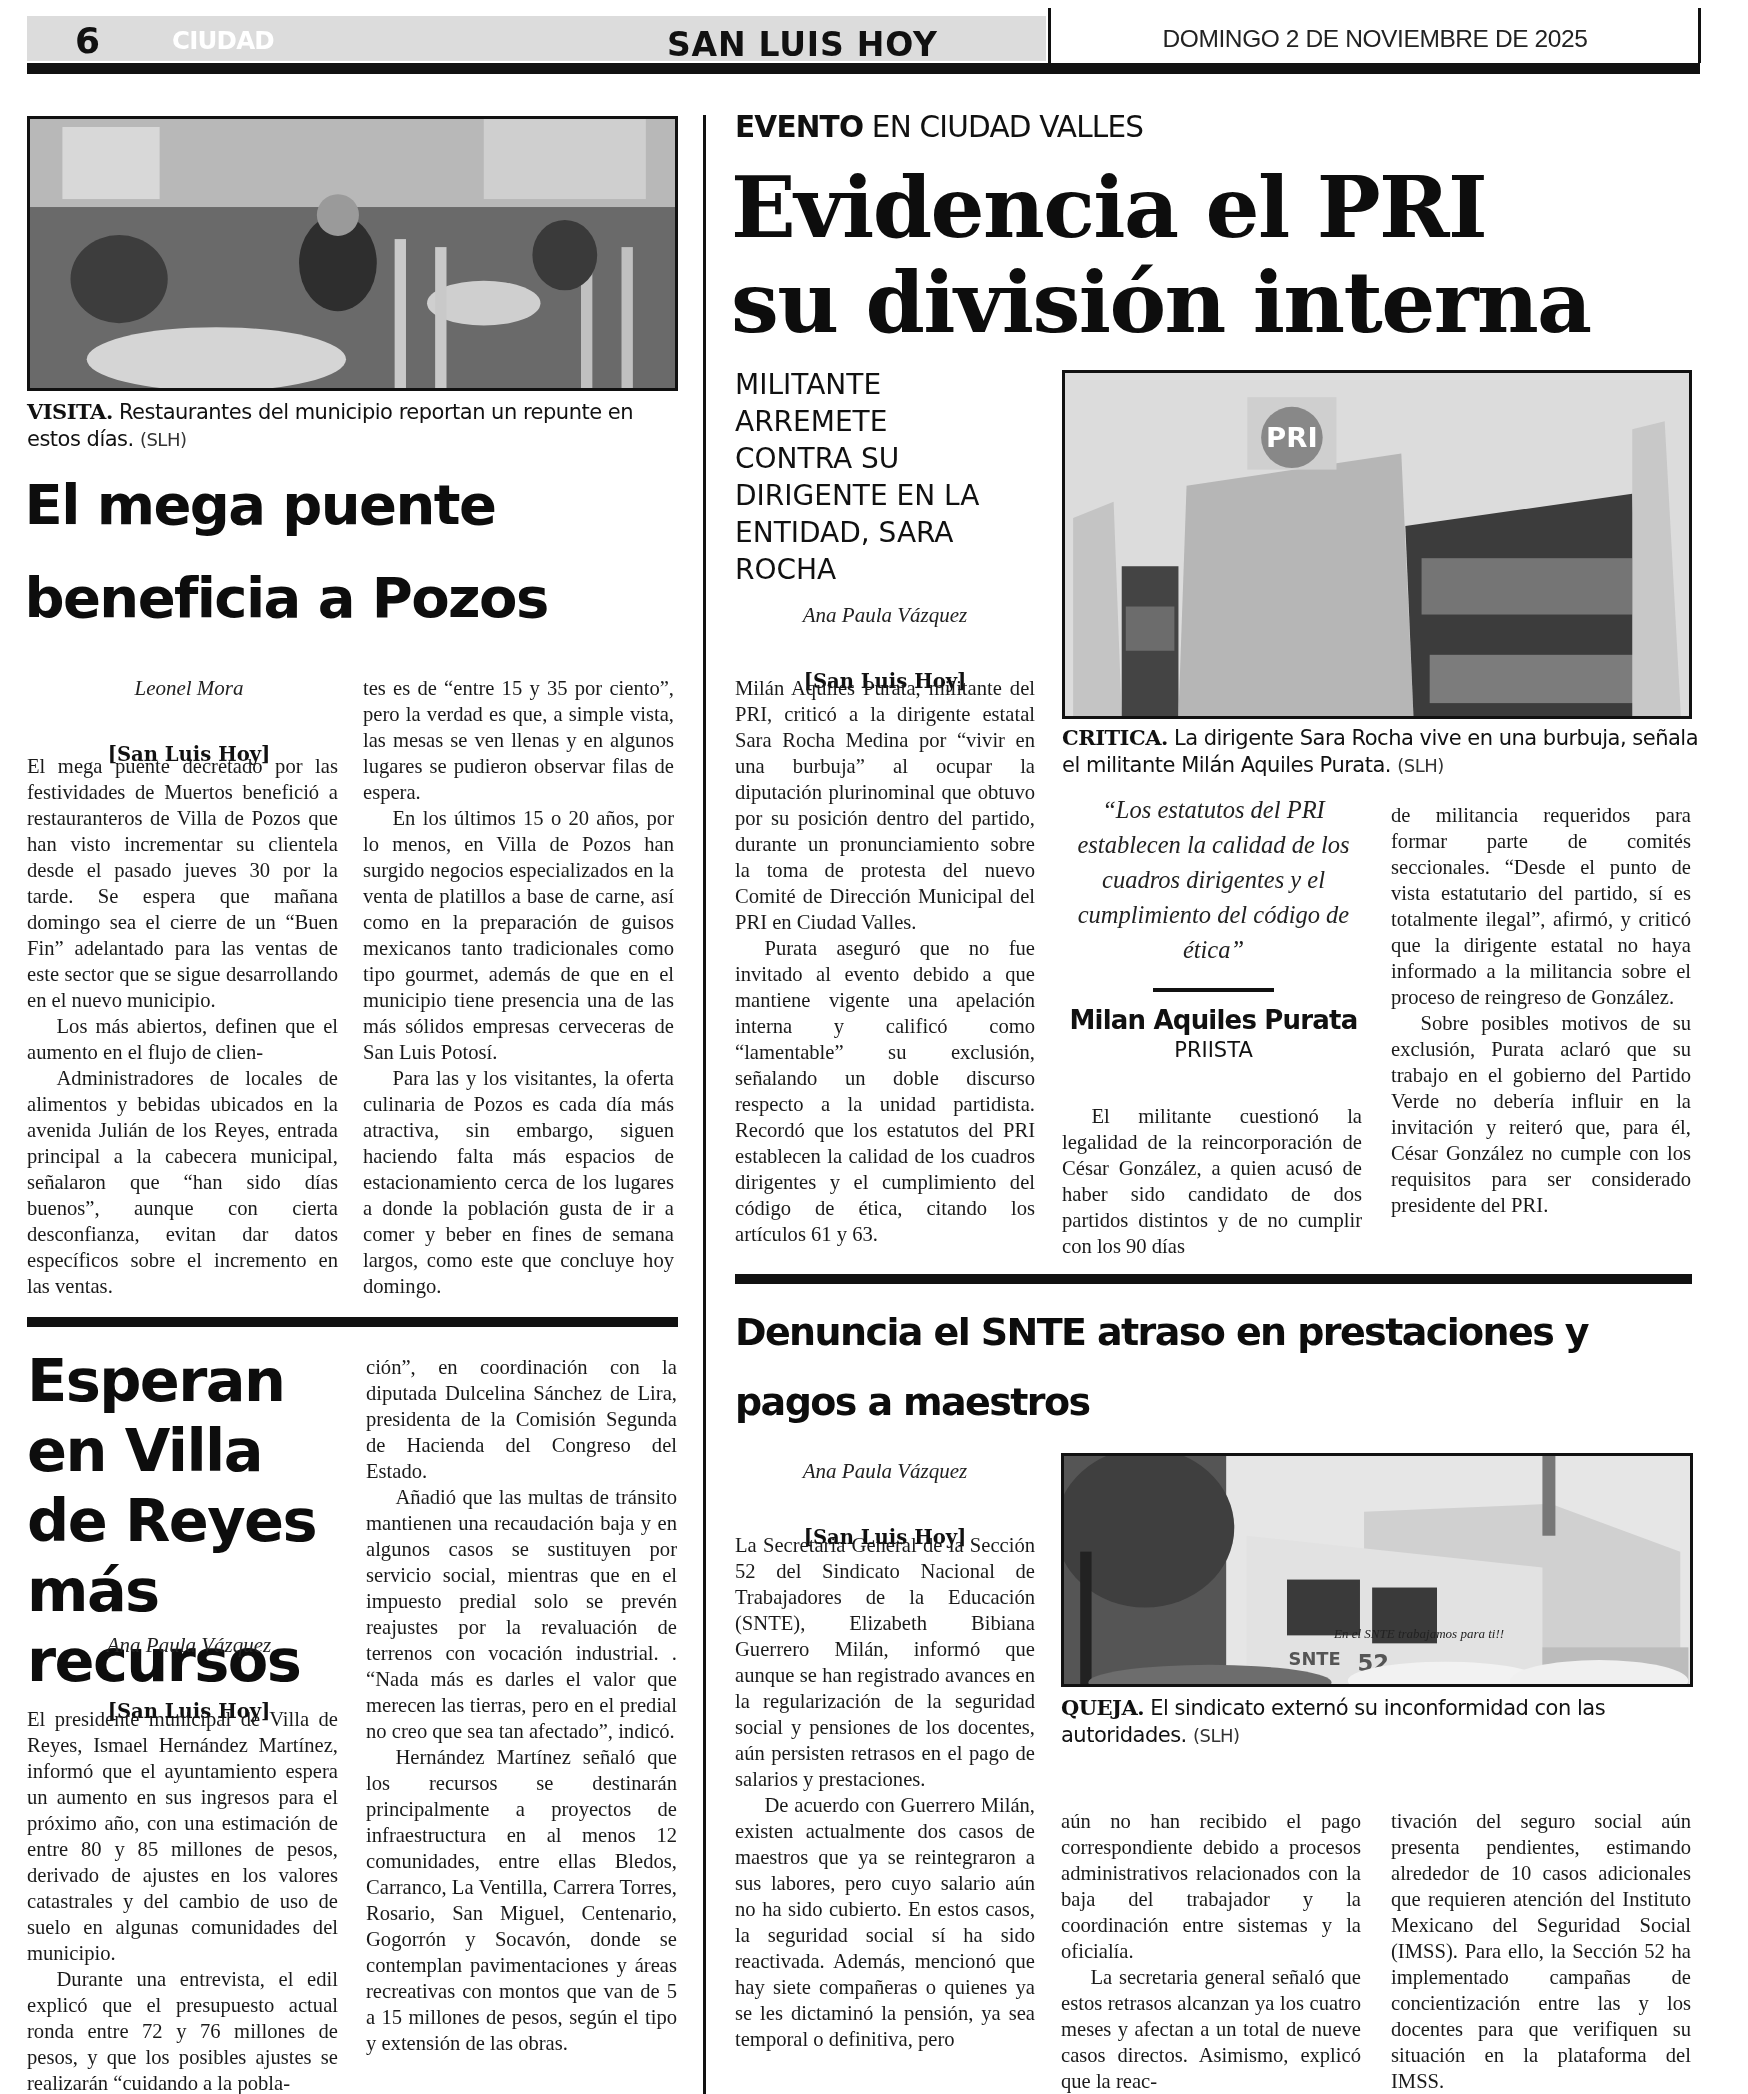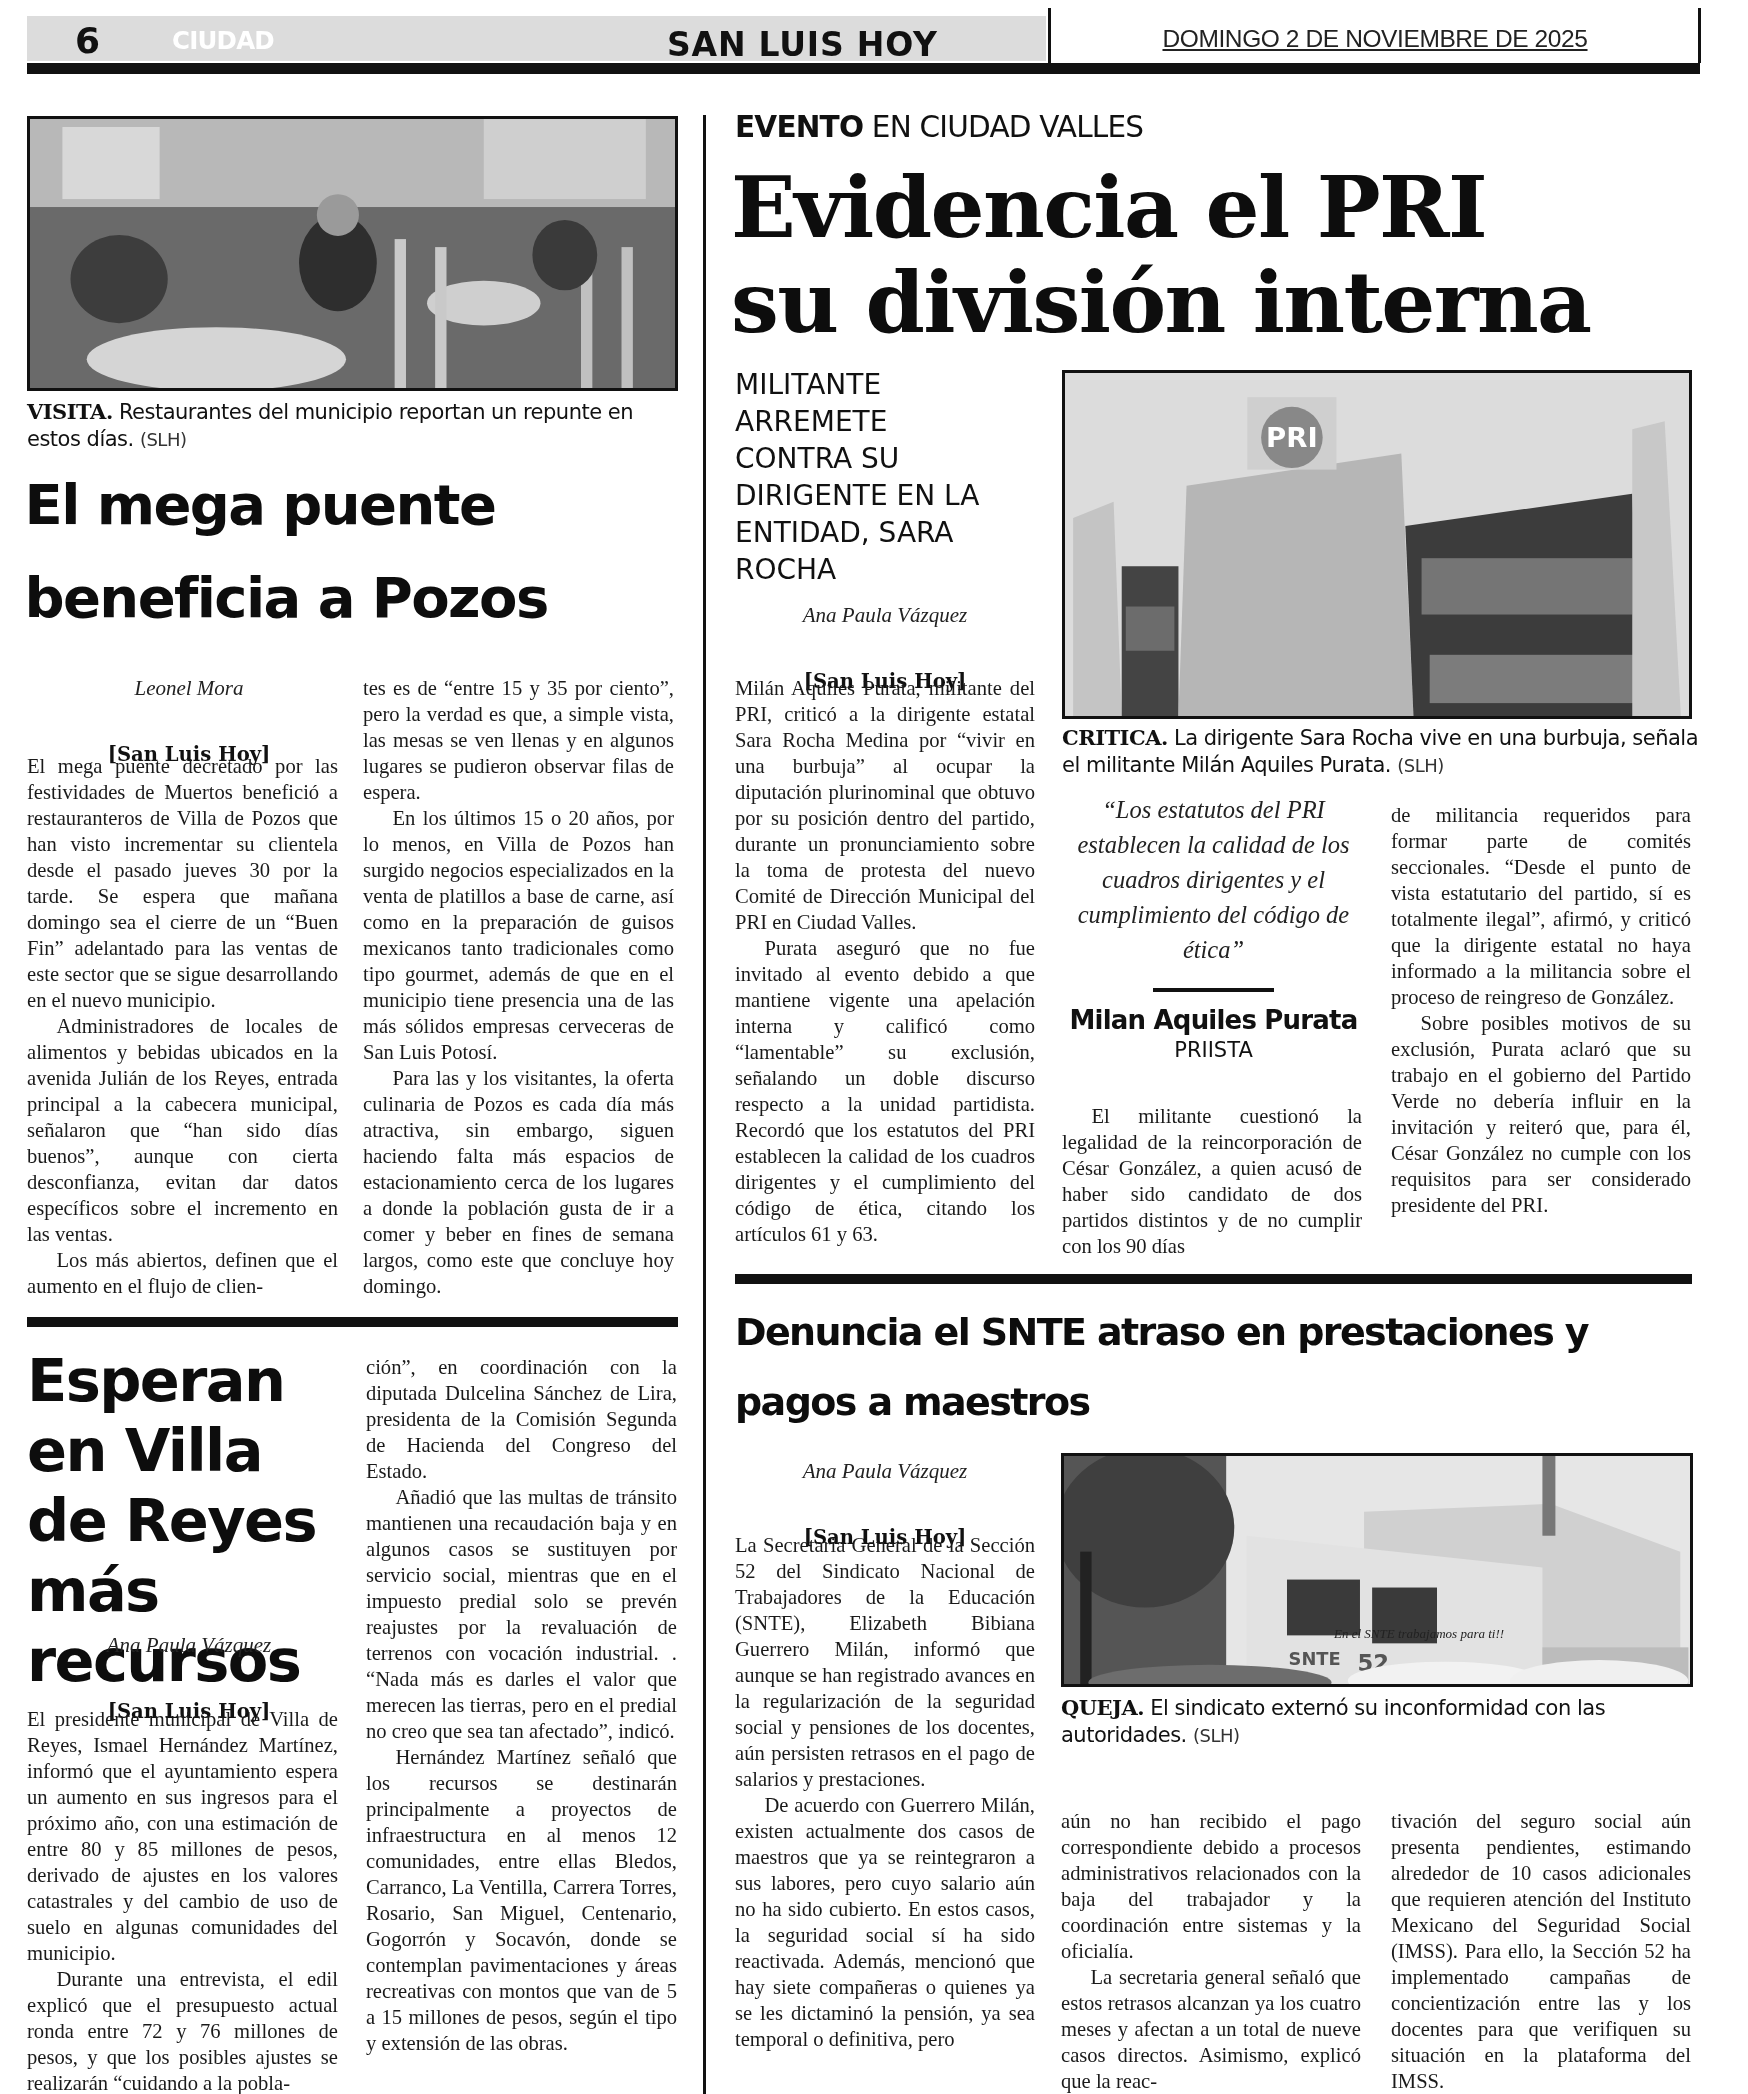--- a/index.html
+++ b/index.html
@@ -8,21 +8,21 @@
   .abs { position:absolute; }
 
   
   .mast-left { left:27px; top:16.4px; width:1019px; height:45px; background:#dcdcdc; }
   .mast-bar { left:27px; top:63px; width:1673px; height:10.6px; background:#111; }
   .mast-divider { left:1048px; top:8.2px; width:2.5px; height:55px; background:#111; }
   .mast-rightedge { left:1698px; top:8.2px; width:2.5px; height:55px; background:#111; }
   .page-num { left:75px; top:19.6px; font:bold 36px "DejaVu Sans", sans-serif; color:#111; }
   .section { left:172px; top:26px; font:bold 24.5px "DejaVu Sans", sans-serif; color:#fff; letter-spacing:-0.8px; }
   .brand { left:667px; top:24.5px; font:bold 33px "DejaVu Sans", sans-serif; color:#111; letter-spacing:0.8px;text-align:center; }
-  .date { left:1052px; top:24.5px; width:646px; text-align:center; font:24.5px "Liberation Sans", sans-serif; color:#222; letter-spacing:-0.4px;text-decoration:underline; }
+  .date { left:1052px; top:24.5px; width:646px; text-align:center; font:24.5px "Liberation Sans", sans-serif; color:#222; letter-spacing:-0.4px; }
 
   
   .col-divider { left:703px; top:115px; width:3.3px; height:1980px; background:#111; }
 
   
   .photo { border:3.3px solid #111; box-sizing:border-box; overflow:hidden; background:#9a9a9a; }
   .photo svg { width:100%; height:100%; display:block; }
 
   
   .caption { font:21px "DejaVu Sans", sans-serif; line-height:27px; color:#111; letter-spacing:-0.5px; }
@@ -91,22 +91,22 @@
   <span>Restaurantes del municipio reportan un repunte en estos días.</span>
   <span class="credit">(SLH)</span>
 </div>
 <div class="abs hl-sans" style="left:24.5px; top:458px; width:671px; font-size:56px; line-height:93px;">El mega puente beneficia a Pozos</div>
 <div class="abs byline" style="left:27px; top:676px; width:324px;">
   <span class="author">Leonel Mora</span>
   <span class="outlet">[San Luis Hoy]</span>
 </div>
 <div class="abs body" style="left:27px; top:753px; width:311px;">
   <p>El mega puente decretado por las festividades de Muertos benefició a restauranteros de Villa de Pozos que han visto incrementar su clientela desde el pasado jueves 30 por la tarde. Se espera que mañana domingo sea el cierre de un “Buen Fin” adelantado para las ventas de este sector que se sigue desarrollando en el nuevo municipio.</p>
+  <p>Los más abiertos, definen que el aumento en el flujo de clien-</p>
   <p>Administradores de locales de alimentos y bebidas ubicados en la avenida Julián de los Reyes, entrada principal a la cabecera municipal, señalaron que “han sido días buenos”, aunque con cierta desconfianza, evitan dar datos específicos sobre el incremento en las ventas.</p>
-  <p>Los más abiertos, definen que el aumento en el flujo de clien-</p>
 </div>
 <div class="abs body" style="left:363px; top:675px; width:311px;">
   <p class="cont">tes es de “entre 15 y 35 por ciento”, pero la verdad es que, a simple vista, las mesas se ven llenas y en algunos lugares se pudieron observar filas de espera.</p>
   <p>En los últimos 15 o 20 años, por lo menos, en Villa de Pozos han surgido negocios especializados en la venta de platillos a base de carne, así como en la preparación de guisos mexicanos tanto tradicionales como tipo gourmet, además de que en el municipio tiene presencia una de las más sólidos empresas cerveceras de San Luis Potosí.</p>
   <p>Para las y los visitantes, la oferta culinaria de Pozos es cada día más atractiva, sin embargo, siguen haciendo falta más espacios de estacionamiento cerca de los lugares a donde la población gusta de ir a comer y beber en fines de semana largos, como este que concluye hoy domingo.</p>
 </div>
 
 <div class="abs hsep" style="left:27px; top:1317px; width:651px;"></div>
 
 <div class="abs hl-sans" style="left:27px; top:1346px; width:327px; font-size:59px; line-height:70px;">Esperan en Villa de Reyes más recursos</div>

